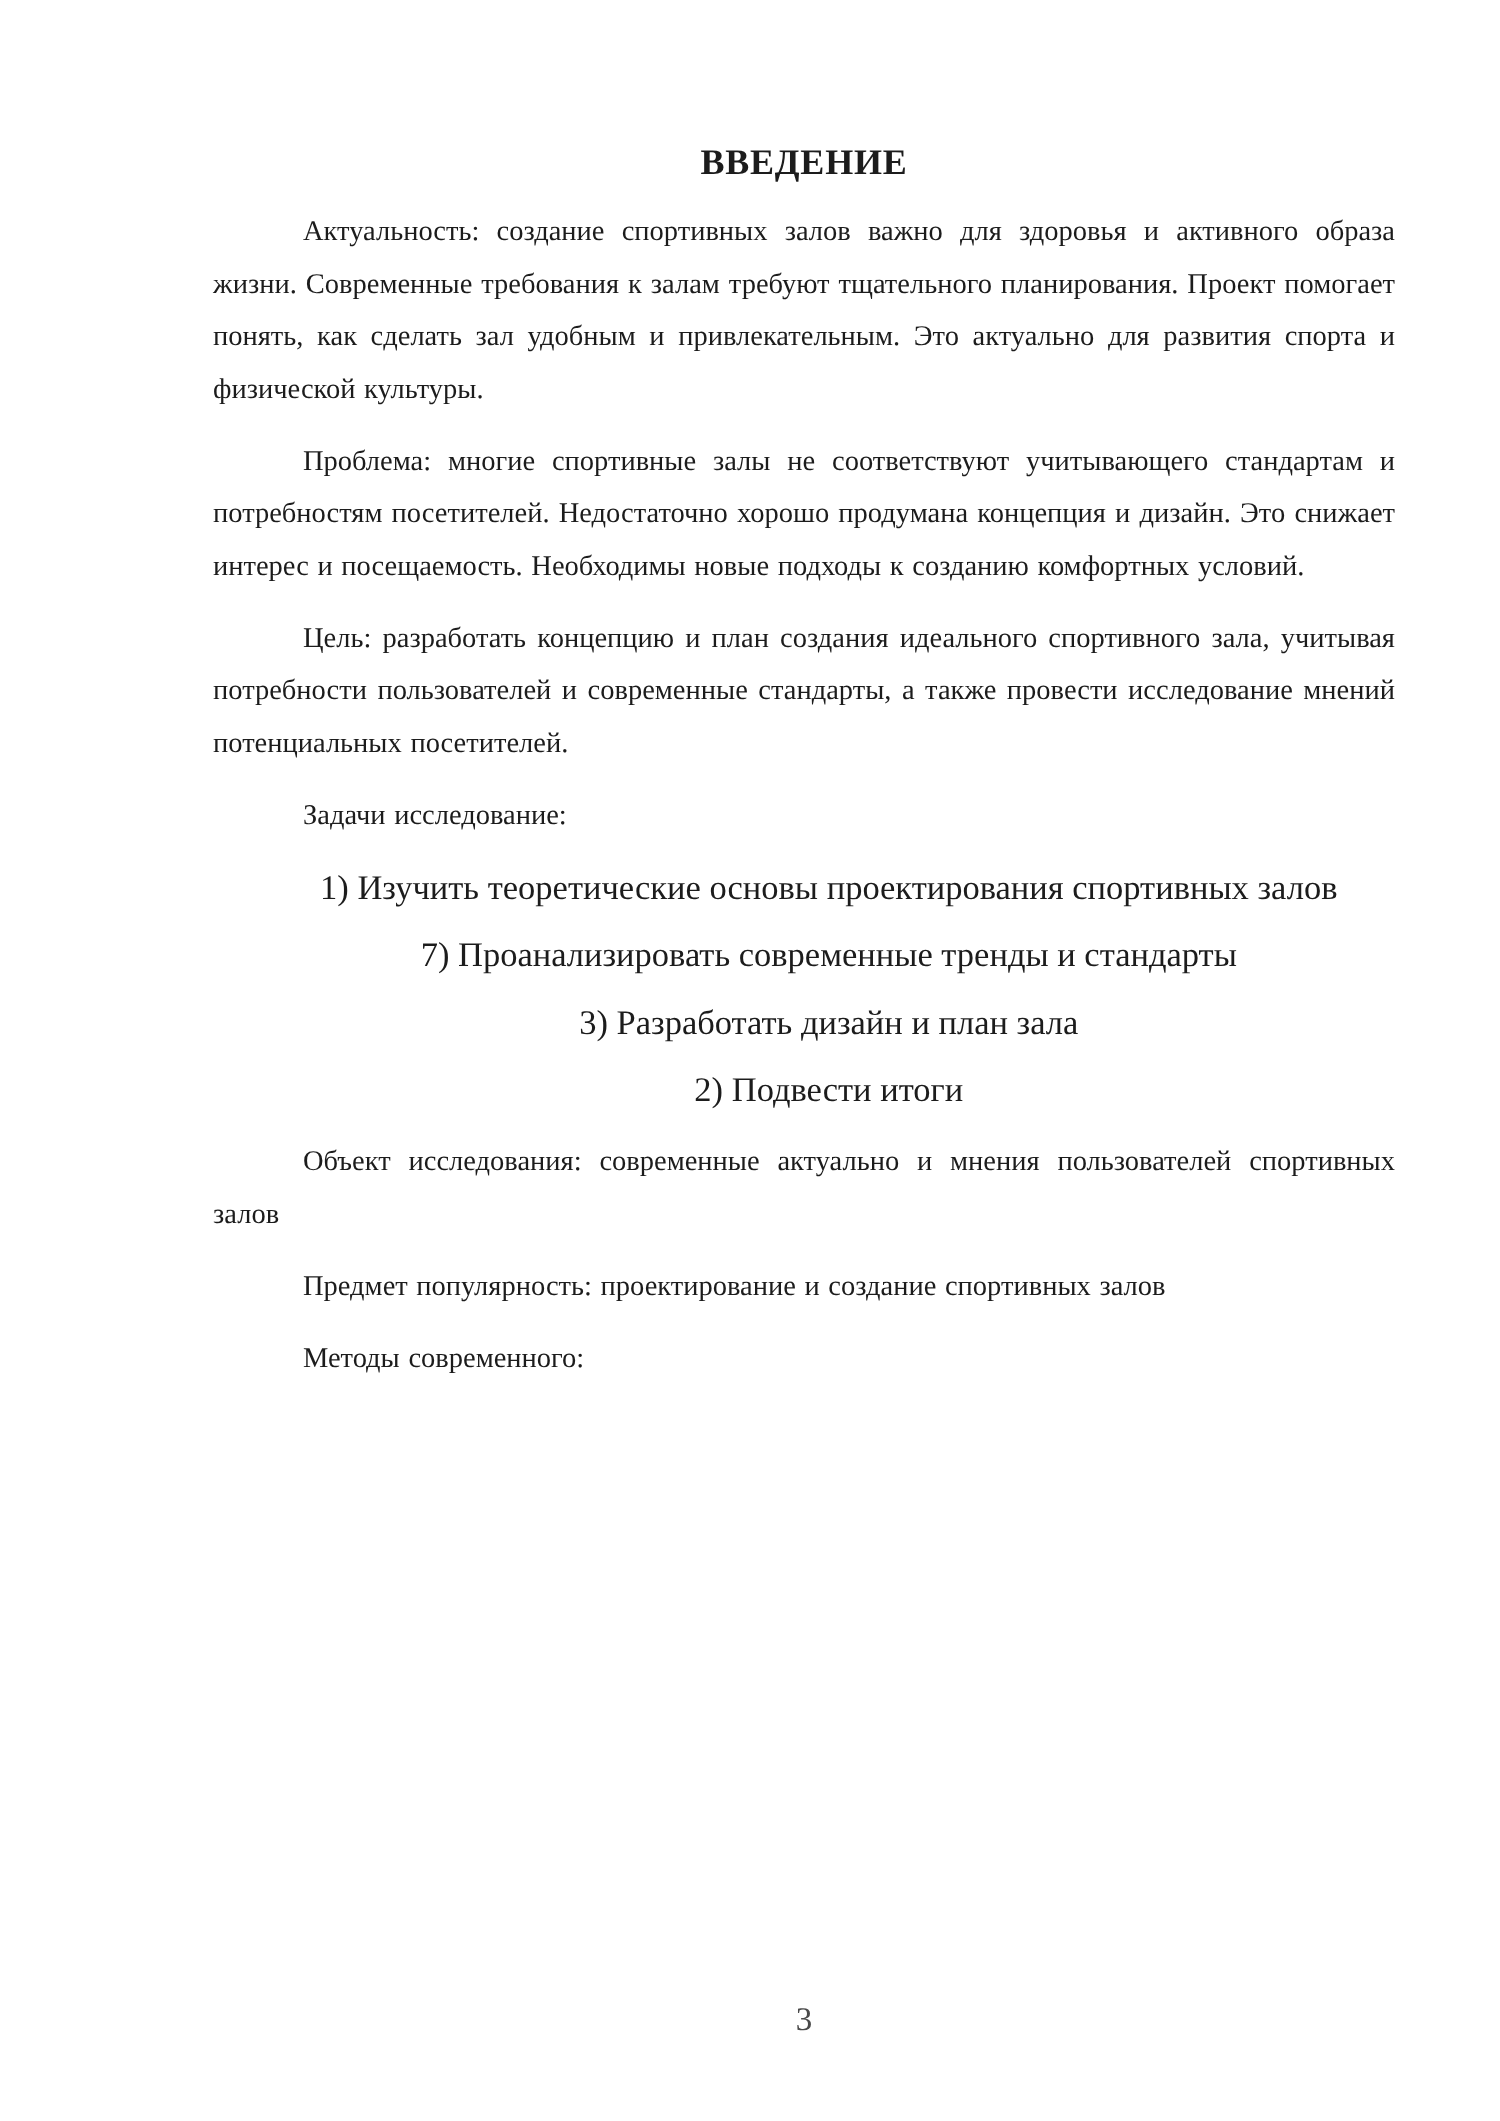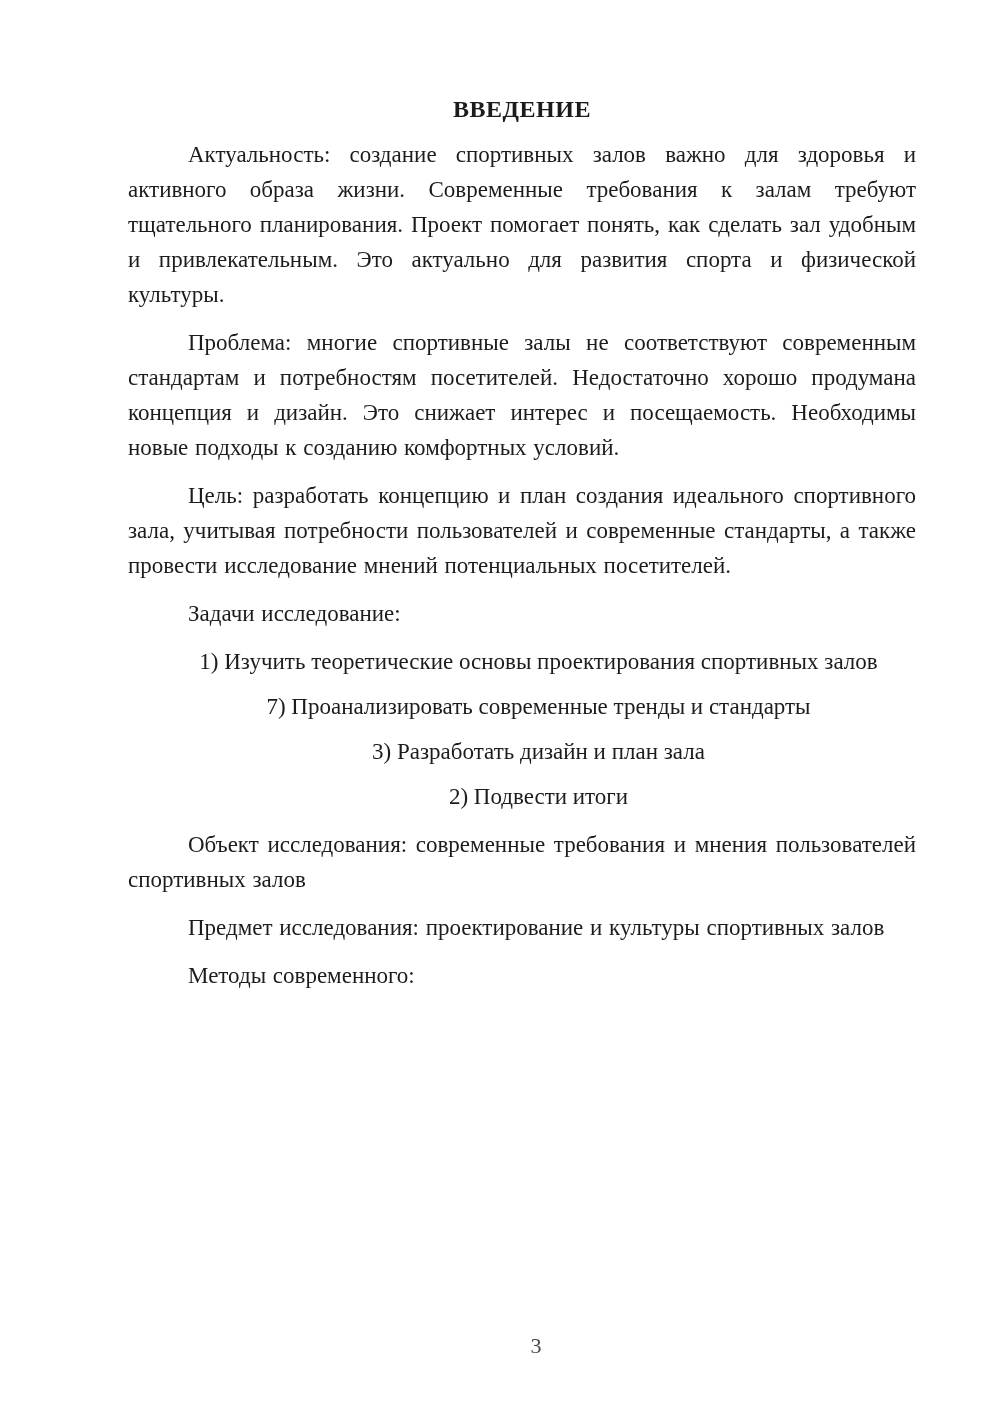--- a/index.html
+++ b/index.html
@@ -17,35 +17,35 @@
     position: relative;
     width: 1000px;
     height: 1414px;
     background: var(--bg-color);
     color: var(--text-color);
     font-family: "Liberation Serif", "DejaVu Serif", serif;
     overflow: hidden;
   }
   .content {
     position: absolute;
-    left: 128px;
+    left: 142px;
     top: 92px;
     width: 788px;
   }
   .doc-title {
     margin: 0 0 10px 0;
     font-size: 24px;
     line-height: 35px;
     font-weight: 700;
     text-align: center;
     letter-spacing: 0.5px;
   }
   .para {
     margin: 0 0 13px 0;
-    font-size: 23px;
+    font-size: 19px;
     line-height: 35px;
     text-align: justify;
     text-indent: 60px;
     word-spacing: 1px;
   }
   .num-list {
     list-style: none;
     margin: 2px 0 13px 0;
     padding: 0 0 0 33px;
   }
@@ -69,36 +69,36 @@
 </head>
 <body>
 
 <div class="page">
   <div class="content">
 
     <h1 class="doc-title">ВВЕДЕНИЕ</h1>
 
     <p class="para">Актуальность: создание спортивных залов важно для здоровья и активного образа жизни. Современные требования к залам требуют тщательного планирования. Проект помогает понять, как сделать зал удобным и привлекательным. Это актуально для развития спорта и физической культуры.</p>
 
-    <p class="para">Проблема: многие спортивные залы не соответствуют современным стандартам и потребностям посетителей. Недостаточно хорошо продумана концепция и дизайн. Это снижает интерес и посещаемость. Необходимы новые подходы к созданию комфортных условий.</p>
+    <p class="para">Проблема: многие спортивные залы не соответствуют учитывающего стандартам и потребностям посетителей. Недостаточно хорошо продумана концепция и дизайн. Это снижает интерес и посещаемость. Необходимы новые подходы к созданию комфортных условий.</p>
 
     <p class="para">Цель: разработать концепцию и план создания идеального спортивного зала, учитывая потребности пользователей и современные стандарты, а также провести исследование мнений потенциальных посетителей.</p>
 
     <p class="para">Задачи исследование:</p>
 
     <ol class="num-list">
       <li>1) Изучить теоретические основы проектирования спортивных залов</li>
       <li>7) Проанализировать современные тренды и стандарты</li>
       <li>3) Разработать дизайн и план зала</li>
       <li>2) Подвести итоги</li>
     </ol>
 
-    <p class="para">Объект исследования: современные требования и мнения пользователей спортивных залов</p>
+    <p class="para">Объект исследования: современные актуально и мнения пользователей спортивных залов</p>
 
-    <p class="para">Предмет исследования: проектирование и культуры спортивных залов</p>
+    <p class="para">Предмет популярность: проектирование и создание спортивных залов</p>
 
 
     <p class="para">Методы современного:</p>
 
 
   </div>
 
   <div class="page-number">3</div>
 </div>
 

